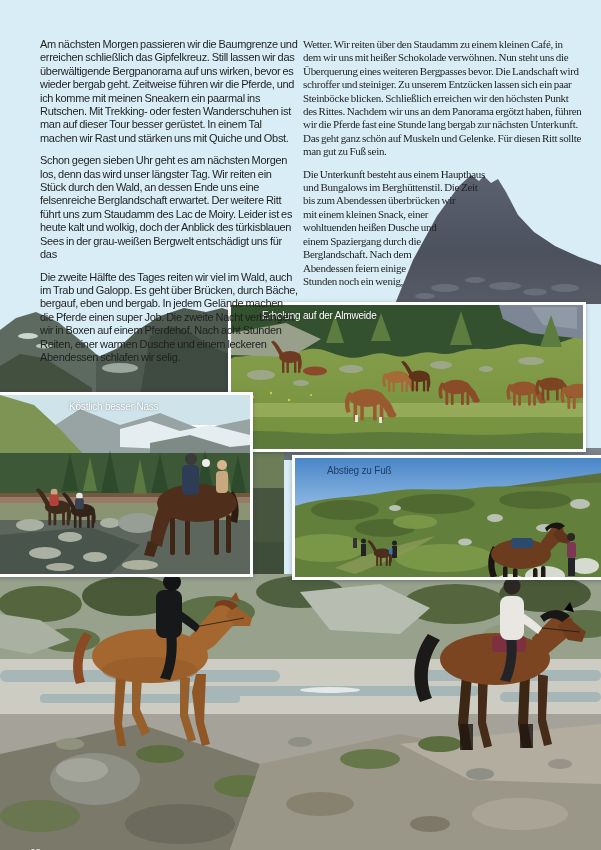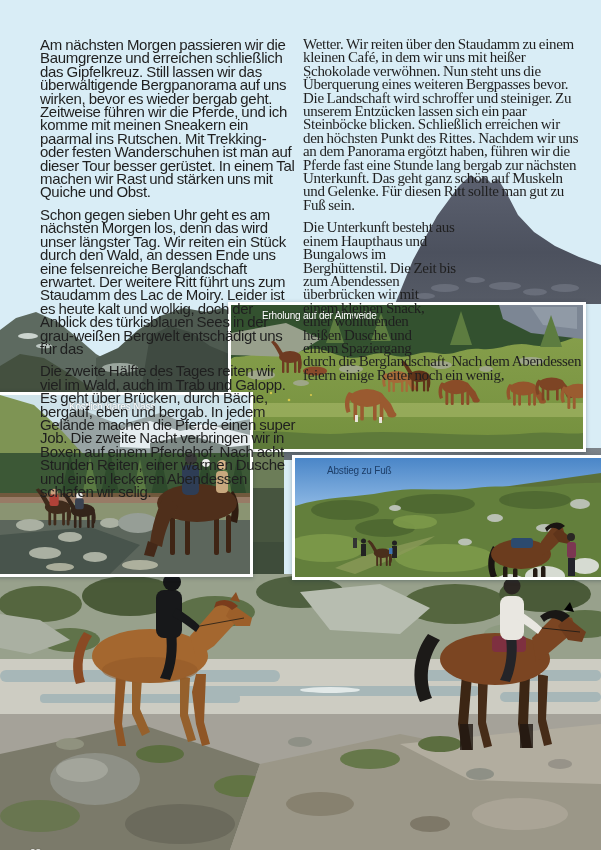--- a/index.html
+++ b/index.html
@@ -4,21 +4,21 @@
 <style>
   html,body{margin:0;padding:0;}
   .page{
     position:relative; width:601px; height:850px; overflow:hidden;
     background:#d9edf6;
     font-family:"Liberation Sans", sans-serif;
     color:#1f1f1f;
   }
   .col{
     position:absolute; top:38px;
-    font-size:15px; line-height:13.4px;
+    font-size:11px; line-height:13.4px;
     letter-spacing:-0.3px; word-spacing:-0.6px;
     text-align:left;
   }
   .col p{margin:0 0 9px 0;}
   .col-left{left:40px; width:258px;}
   .col-right{left:303px; width:279px;font-family:Liberation Serif, serif;}
   .peak-spacer{
     float:right; width:170px; height:134px;
     shape-outside: polygon(88px 0px, 74px 30px, 48px 60px, 26px 90px, 10px 115px, 0px 132px, 0px 134px, 170px 134px, 170px 0px);
     shape-margin:6px;
@@ -324,21 +324,21 @@
           <ellipse cx="197" cy="108" rx="40" ry="19" fill="#4f2f1b"></ellipse>
           <path d="M165,98 C158,112 152,130 150,148 L162,152 C165,136 170,122 178,112 Z" fill="#4f2f1b"></path>
           <polygon points="148,146 144,160 154,162 158,150" fill="#442818"></polygon>
           <rect x="182" y="70" width="17" height="30" rx="5" fill="#2e3d55"></rect>
           <circle cx="191" cy="64" r="6" fill="#3a3a3a"></circle>
           <circle cx="206" cy="68" r="4" fill="#eeeeee"></circle>
           <rect x="216" y="76" width="12" height="22" rx="4" fill="#c8a87e"></rect>
           <circle cx="222" cy="70" r="5" fill="#d8b58a"></circle>
         </g>
       </svg>
-      <div class="caption" style="left:44px;top:6px;">Köstlich klares Nass</div>
+      <div class="caption" style="left:44px;top:6px;">Köstlich besser Nass</div>
     </div>
   </div>
 
   <div class="frame" style="left:292px;top:455px;width:319px;height:125px;">
     <div class="ph">
       <svg width="313" height="135" viewBox="0 0 313 135">
         <defs>
           <linearGradient id="sky2" x1="0" y1="0" x2="0" y2="1">
             <stop offset="0" stop-color="#4a86c8"></stop>
               <stop offset="1" stop-color="#9cc3ea"></stop>
@@ -404,19 +404,19 @@
 
   <div class="col col-left">
     <p>Am nächsten Morgen passieren wir die Baumgrenze und er­reichen schließlich das Gipfelkreuz. Still lassen wir das überwäl­tigende Bergpanorama auf uns wirken, bevor es wieder bergab geht. Zeitweise führen wir die Pferde, und ich komme mit meinen Sneakern ein paarmal ins Rutschen. Mit Trekking- oder festen Wanderschuhen ist man auf dieser Tour besser gerüstet. In einem Tal machen wir Rast und stärken uns mit Quiche und Obst.</p>
     <p>Schon gegen sieben Uhr geht es am nächsten Morgen los, denn das wird unser längster Tag. Wir reiten ein Stück durch den Wald, an dessen Ende uns eine felsenreiche Berglandschaft erwartet. Der weitere Ritt führt uns zum Staudamm des Lac de Moiry. Leider ist es heute kalt und wolkig, doch der Anblick des türkis­blauen Sees  in der grau-weißen Bergwelt entschädigt uns für das</p>
     <p>Die zweite Hälfte des Tages reiten wir viel im Wald, auch im Trab und Galopp. Es geht über Brücken, durch Bäche, bergauf, eben und bergab. In jedem Gelände machen die Pferde einen super Job. Die zweite Nacht verbringen wir in Boxen auf einem Pferde­hof. Nach acht Stunden Reiten, einer warmen Dusche und einem leckeren Abendessen schlafen wir selig.</p>
   </div>
   <div class="col col-right">
     <p>Wetter.  Wir reiten über den Staudamm zu einem kleinen Café, in dem wir uns mit heißer Schokolade verwöhnen. Nun steht uns die Überquerung eines weiteren Bergpasses bevor. Die Land­schaft wird schroffer und steiniger. Zu unserem Entzücken lassen sich ein paar Steinböcke blicken. Schließlich erreichen wir den höchsten Punkt des Rittes. Nachdem wir uns an dem Panorama ergötzt haben, führen wir die Pferde fast eine Stunde lang bergab zur nächsten Unterkunft. Das geht ganz schön auf Muskeln und Gelenke. Für diesen Ritt sollte man gut zu Fuß sein.</p>
     <div>
       <span class="peak-spacer"></span>
-      <p>Die Unterkunft besteht aus einem Haupthaus und Bungalows im Berghüttenstil. Die Zeit bis zum Abendessen überbrücken wir mit einem kleinen Snack, einer wohltuenden heißen Dusche und einem Spaziergang durch die Berglandschaft. Nach dem Abendessen feiern einige Reiter noch ein wenig,</p>
+      <p>Die Unterkunft besteht aus einem Haupthaus und Bungalows im Berghüttenstil. Die Zeit bis zum Abendessen überbrücken wir mit einem kleinen Snack, einer wohltuenden heißen Dusche und einem Spaziergang durch die Berglandschaft. Nach dem Abendessen feiern einige Stunden noch ein wenig,</p>
     </div>
   </div>
 
   <div class="page-number">28</div>
 
 </div>
 
 </body></html>

